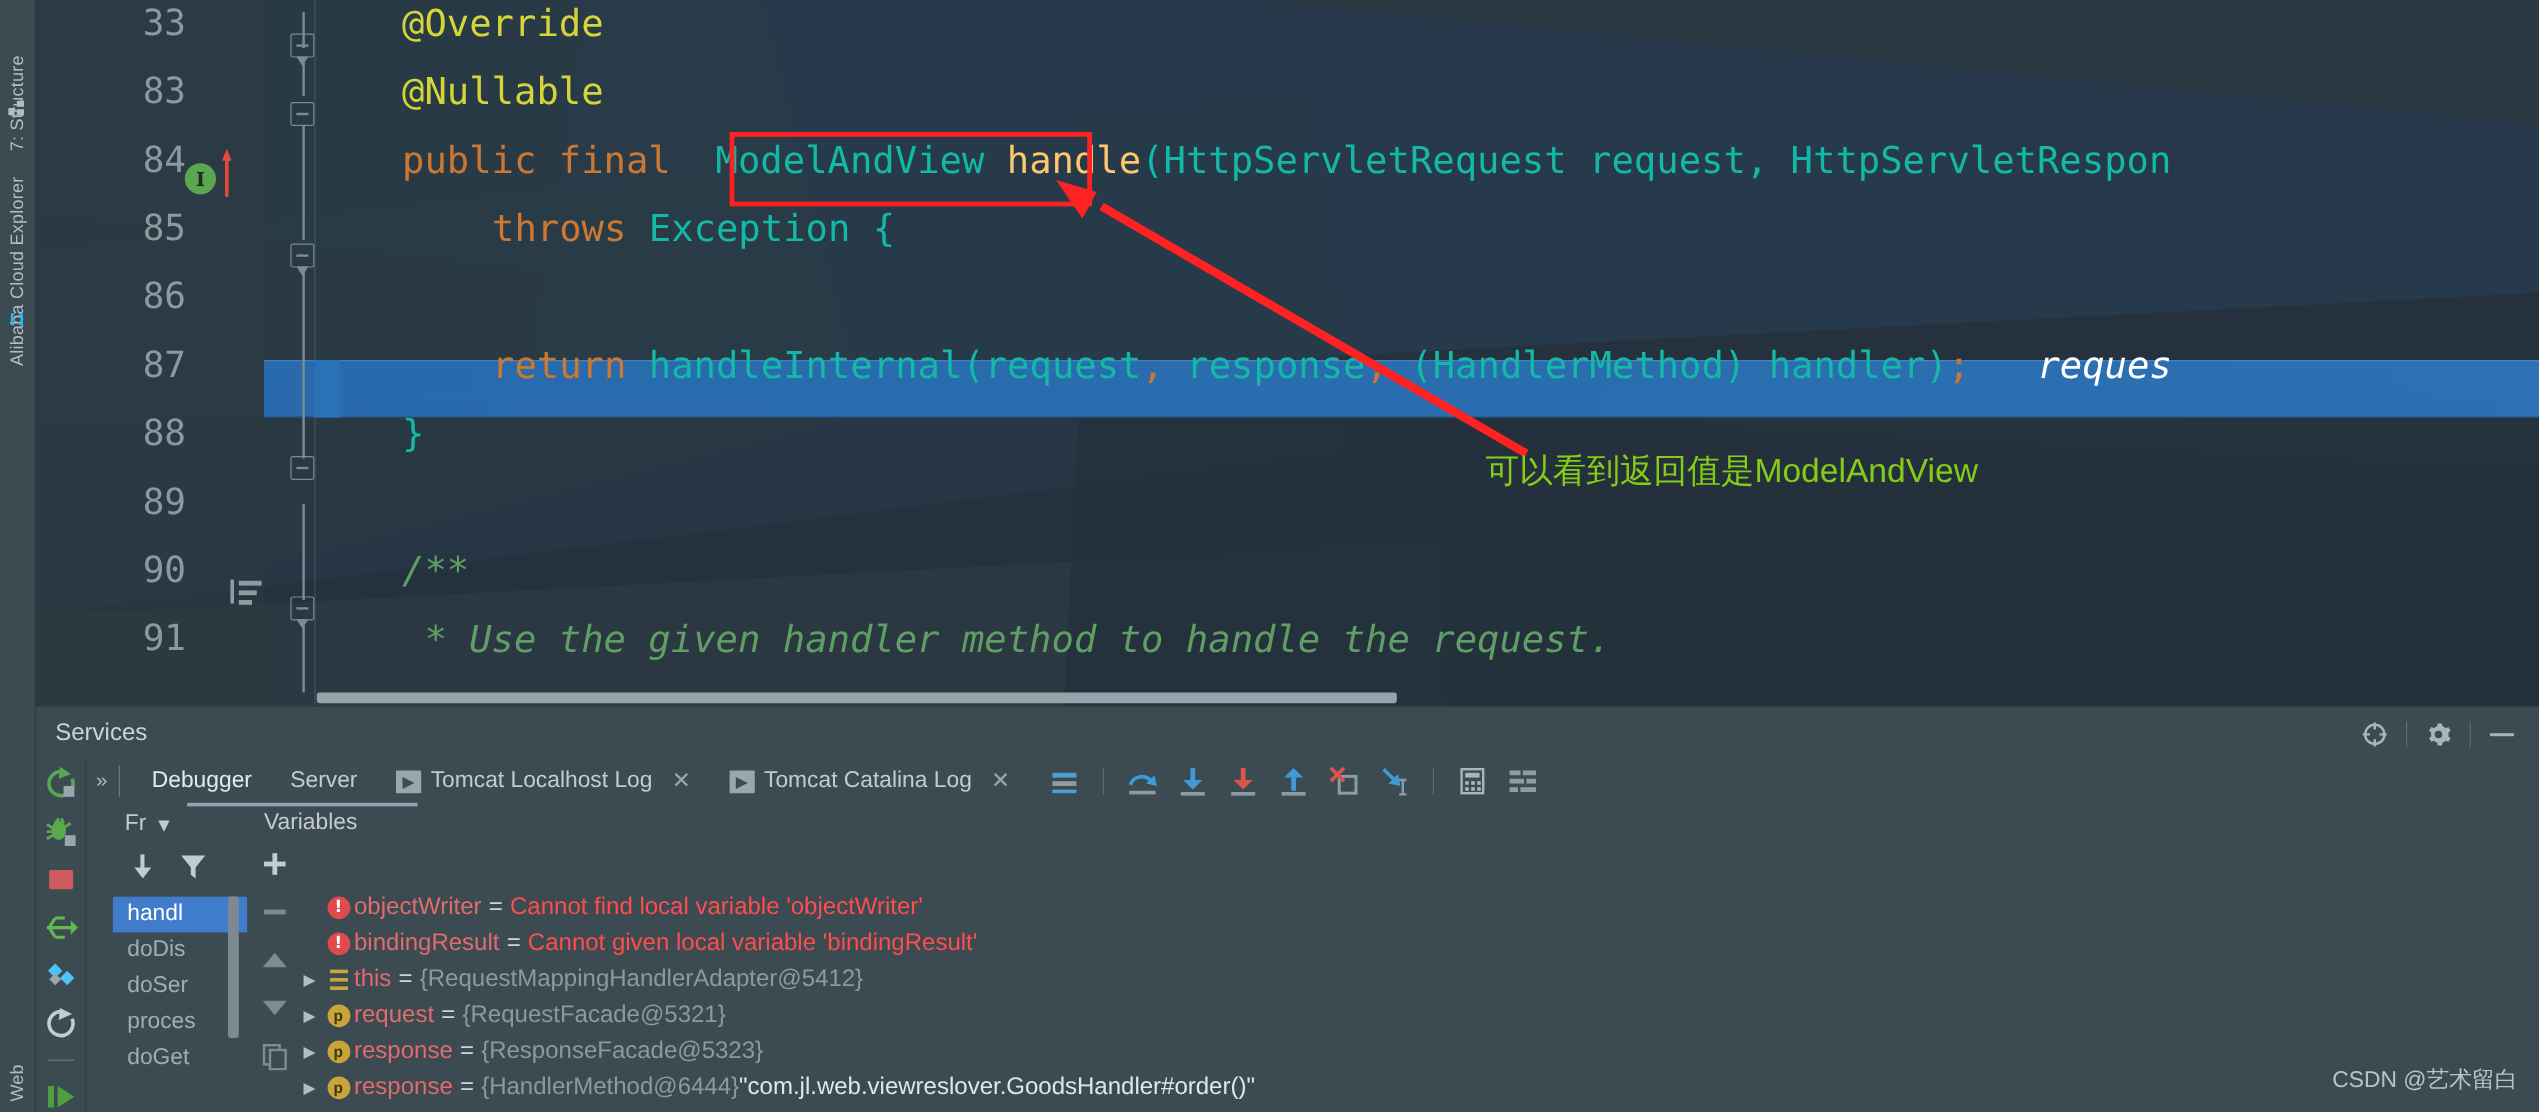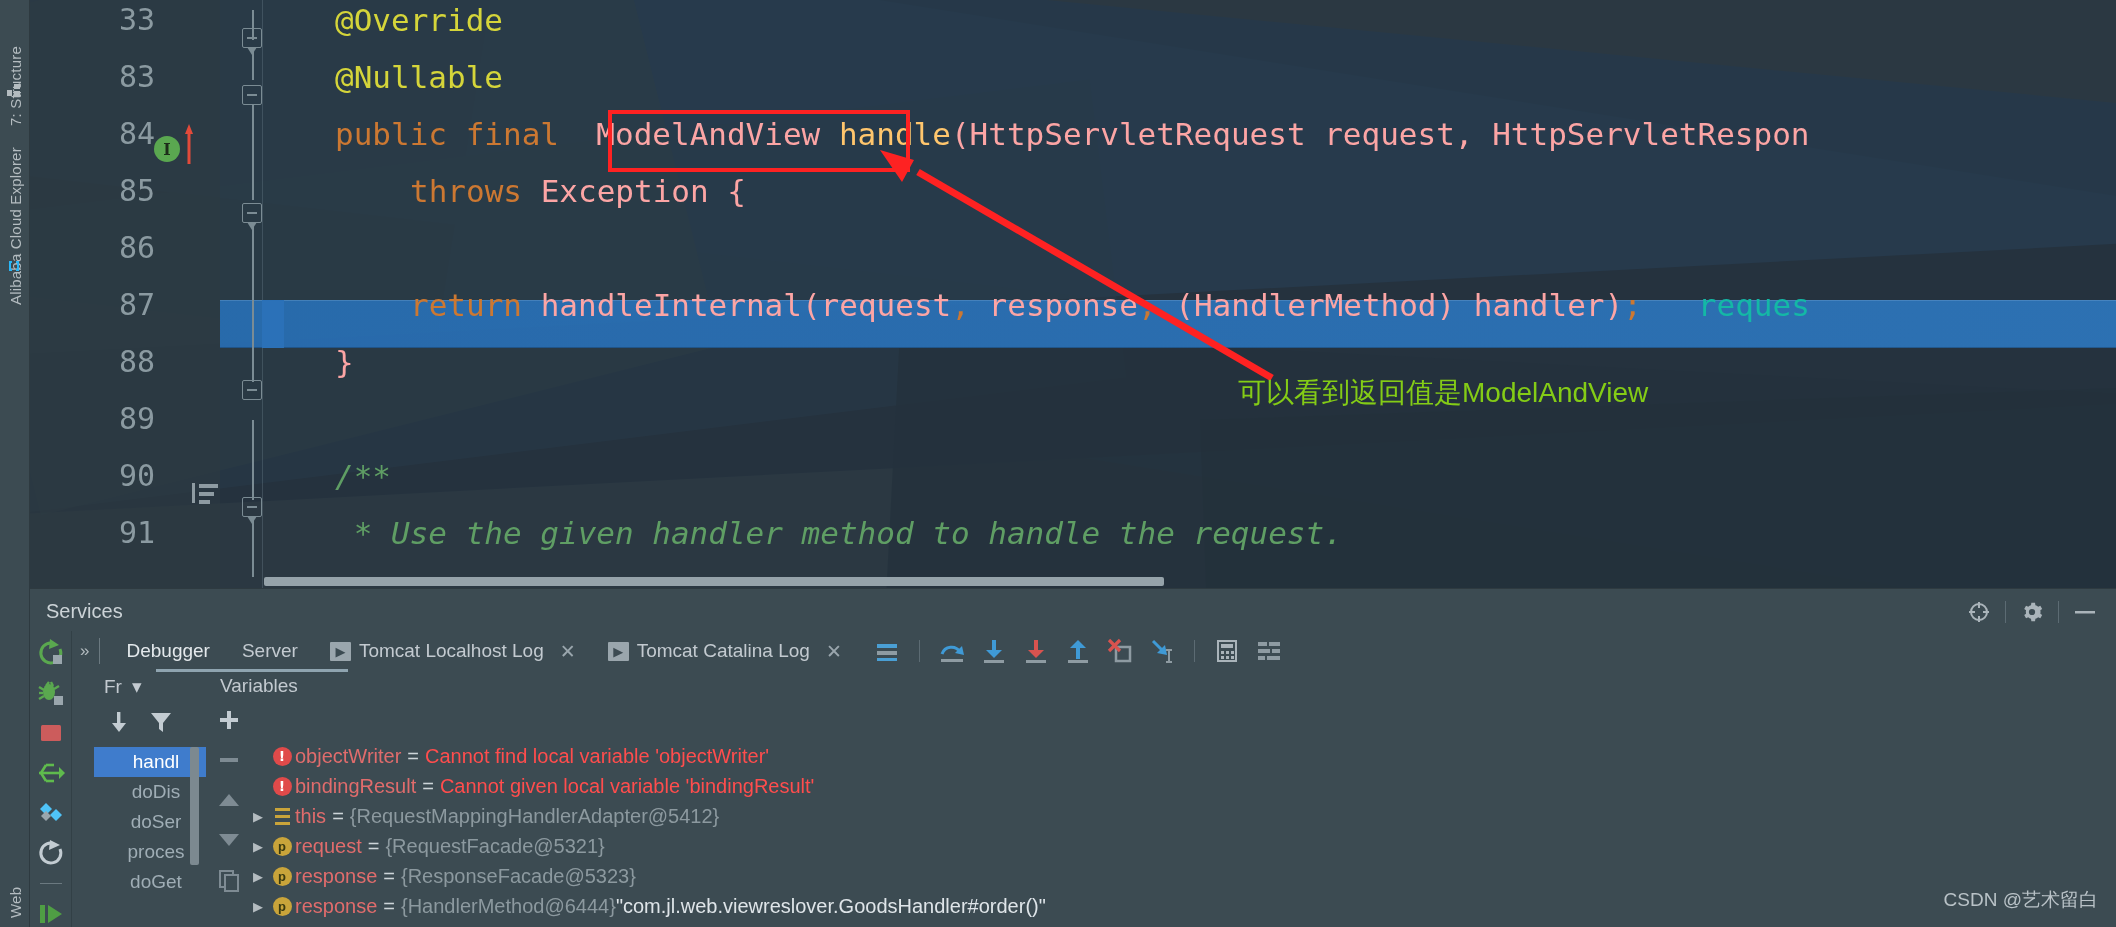--- a/index.html
+++ b/index.html
@@ -67,26 +67,26 @@
     color:#8b9aa1; font-size: 30px; font-family:"DejaVu Sans Mono", monospace;
   }
   .codeline {
     position:absolute; left: 230px; white-space: pre;
     font-size: 31px; letter-spacing: 0px;
     font-family:"DejaVu Sans Mono", monospace;
     color:#b8c5cc;
   }
   .kw      { color:#cc7832; }
   .anno    { color:#d5d53a; }
-  .cls     { color:#fca5a5; }
+  .cls     { color:#14b8a6; }
   .mth     { color:#ffc66d; }
   .cmt     { color:#5f9e64; font-style: italic; }
   .punc    { color:#a9b7c6; }
   .semi    { color:#cc7832; }
-  .hintval { color:#14b8a6; }
+  .hintval { color:#ffffff; font-style: italic; }
   .exec-row-inner {
     position:absolute; left:190px; top:300px; width:1896px; height:48px;
     background: linear-gradient(90deg, rgba(40,110,180,.92), rgba(45,118,188,.92));
     border-top:1px solid rgba(150,190,230,.25);
     border-bottom:1px solid rgba(0,0,0,.2);
   }
   .exec-marker { position:absolute; left:232px; top:300px; width:22px; height:48px; background:#2b71b8; }
 
   
   .fold {
@@ -126,21 +126,21 @@
   .ann-text {
     position:absolute; left:1238px; top:374px; z-index:31;
     color:#84cc16; font-size:28px; font-family:"Liberation Sans", sans-serif;
     white-space:nowrap; font-weight:500;
   }
   .arrow-svg { position:absolute; left:880px; top:150px; z-index:30; pointer-events:none; }
 
   
   .services {
     position:absolute; left:30px; top:588px; width:2086px; height:339px;
-    background:#3c4b52; border-top:1px solid #2e3a40; z-index: 20; text-align: center;
+    background:#3c4b52; border-top:1px solid #2e3a40; z-index: 20;
   }
   .svc-title {
     position:absolute; left:16px; top:11px; color:#ccd3d7; font-size:20px;
   }
   .svc-rt { position:absolute; top:8px; display:flex; align-items:center; gap:0px; }
   .icon-btn { width:34px; height:30px; display:flex; align-items:center; justify-content:center; }
   .vdiv { width:1px; height:22px; background:#5c6b73; margin:0 9px; }
 
   
   .run-strip {

